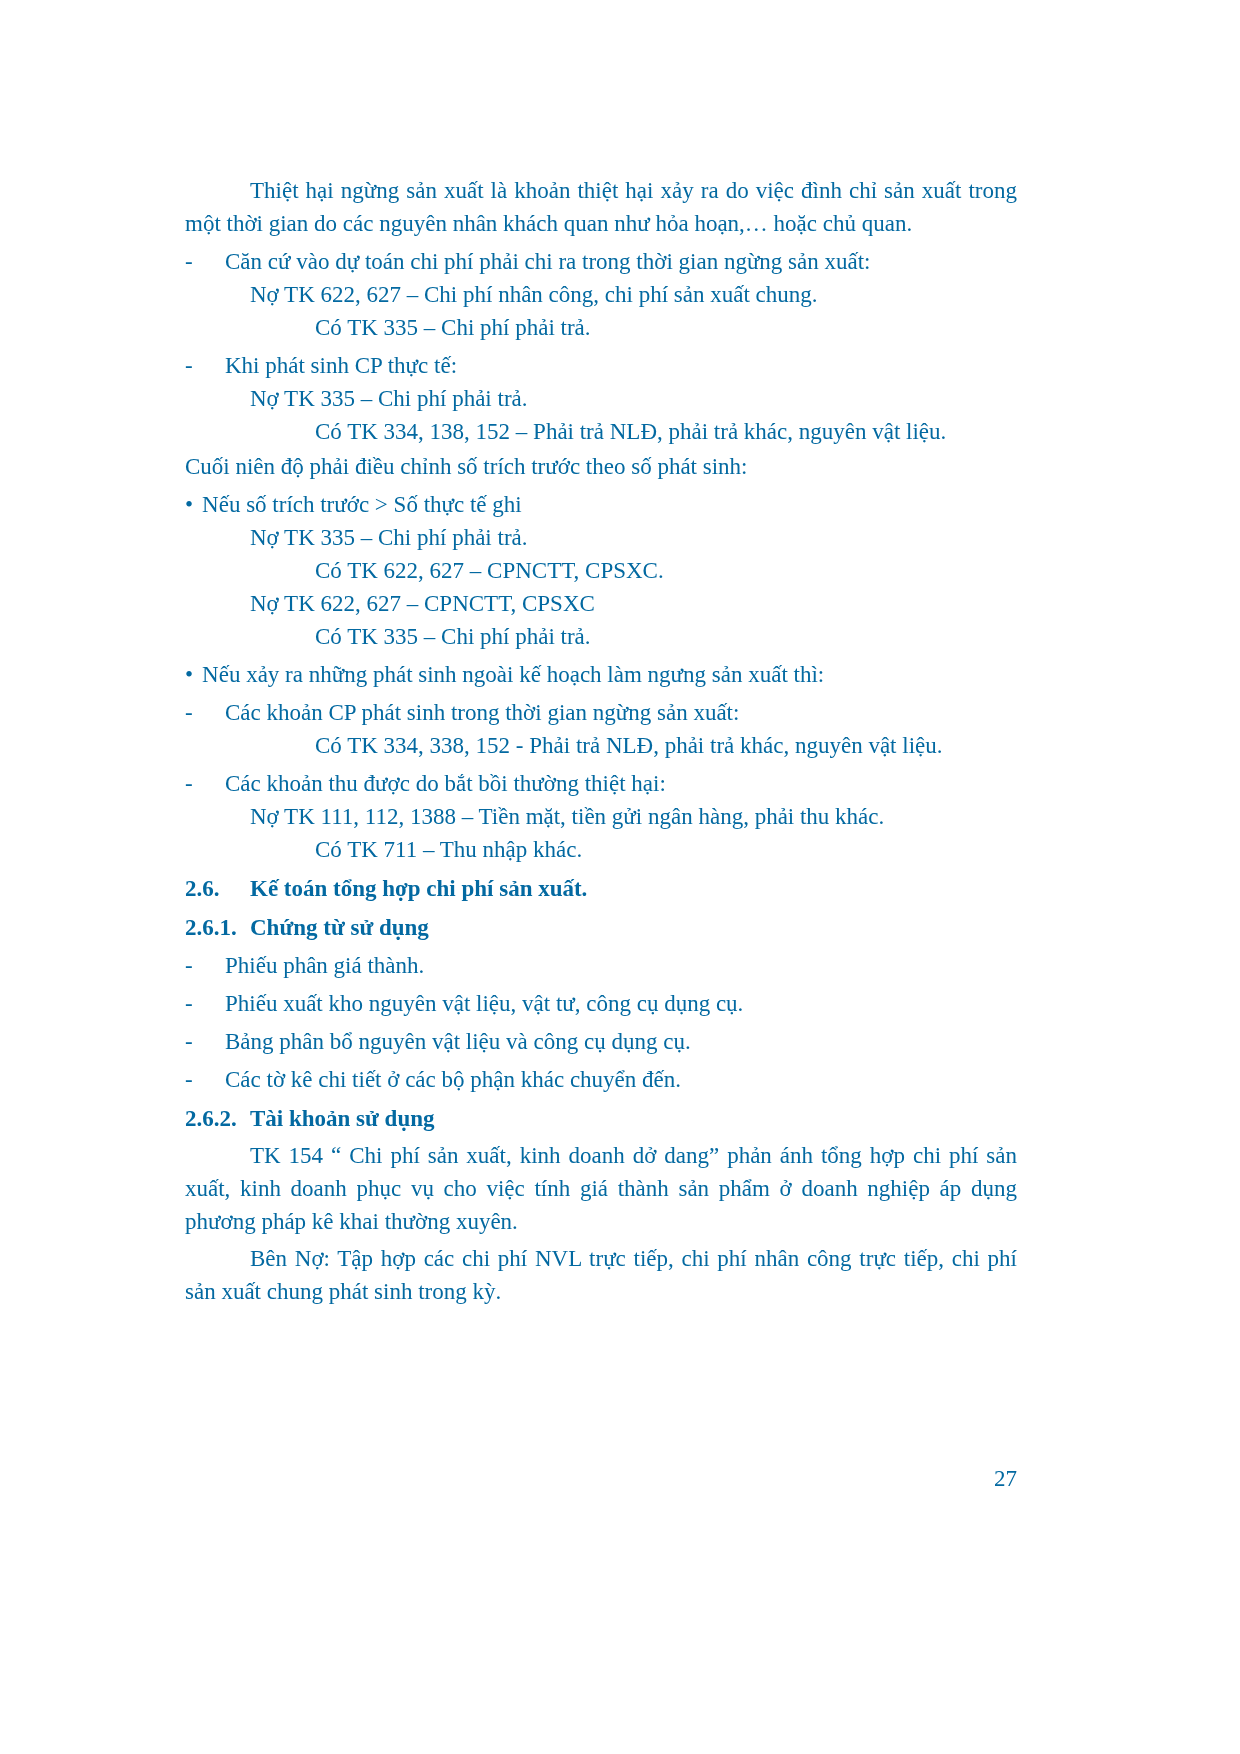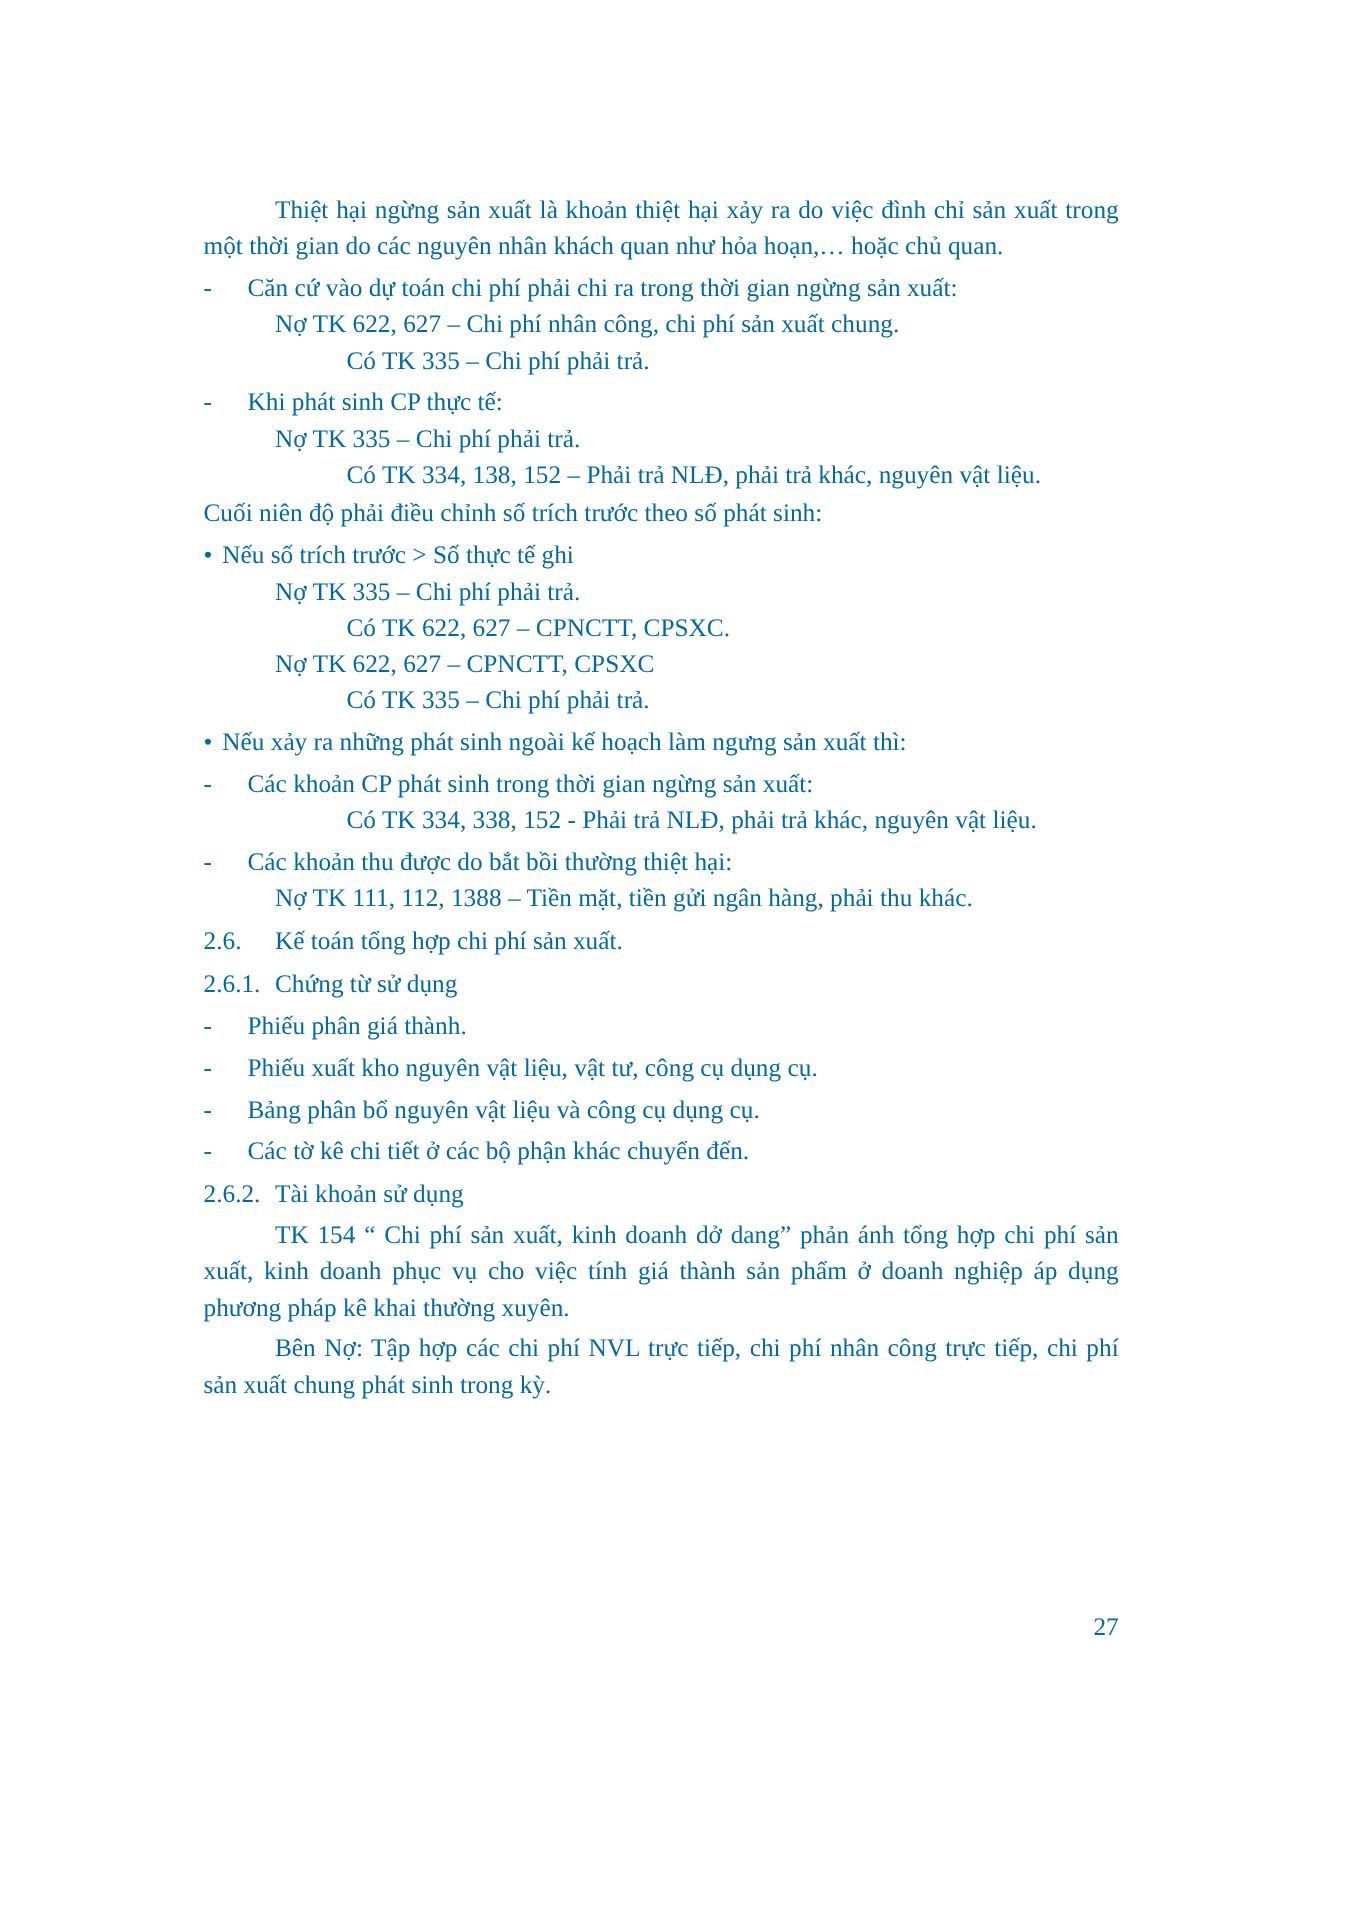--- a/index.html
+++ b/index.html
@@ -51,21 +51,21 @@
   .bullet .marker {
     margin-right: 9px;
   }
   .indent1 {
     padding-left: 65px;
   }
   .indent2 {
     padding-left: 130px;
   }
   .heading, .heading2 {
-    font-weight: normal;
+    font-weight: bold;
     margin-top: 6px;
   }
   .heading .num, .heading2 .num {
     display: inline-block;
     width: 65px;
   }
   .footer {
     position: absolute;
     left: 185px;
     top: 1452px;
@@ -101,20 +101,21 @@
       <div class="line dash">
         <span class="marker">-</span>
         <span class="txt">Các khoản CP phát sinh trong thời gian ngừng sản xuất:</span>
       </div>
       <div class="line indent2">Có TK 334, 338, 152 - Phải trả NLĐ, phải trả khác, nguyên vật liệu.</div>
       <div class="line dash">
         <span class="marker">-</span>
         <span class="txt">Các khoản thu được do bắt bồi thường thiệt hại:</span>
       </div>
       <div class="line indent1">Nợ TK 111, 112, 1388 – Tiền mặt, tiền gửi ngân hàng, phải thu khác.</div>
+      <div class="line indent2">Có TK 711 – Thu nhập khác.</div>
       <div class="line heading"><span class="num">2.6.</span><span>Kế toán tổng hợp chi phí sản xuất.</span></div>
       <div class="line heading2"><span class="num">2.6.1.</span><span>Chứng từ sử dụng</span></div>
       <div class="line dash">
         <span class="marker">-</span>
         <span class="txt">Phiếu phân giá thành.</span>
       </div>
       <div class="line dash">
         <span class="marker">-</span>
         <span class="txt">Phiếu xuất kho nguyên vật liệu, vật tư, công cụ dụng cụ.</span>
       </div>

